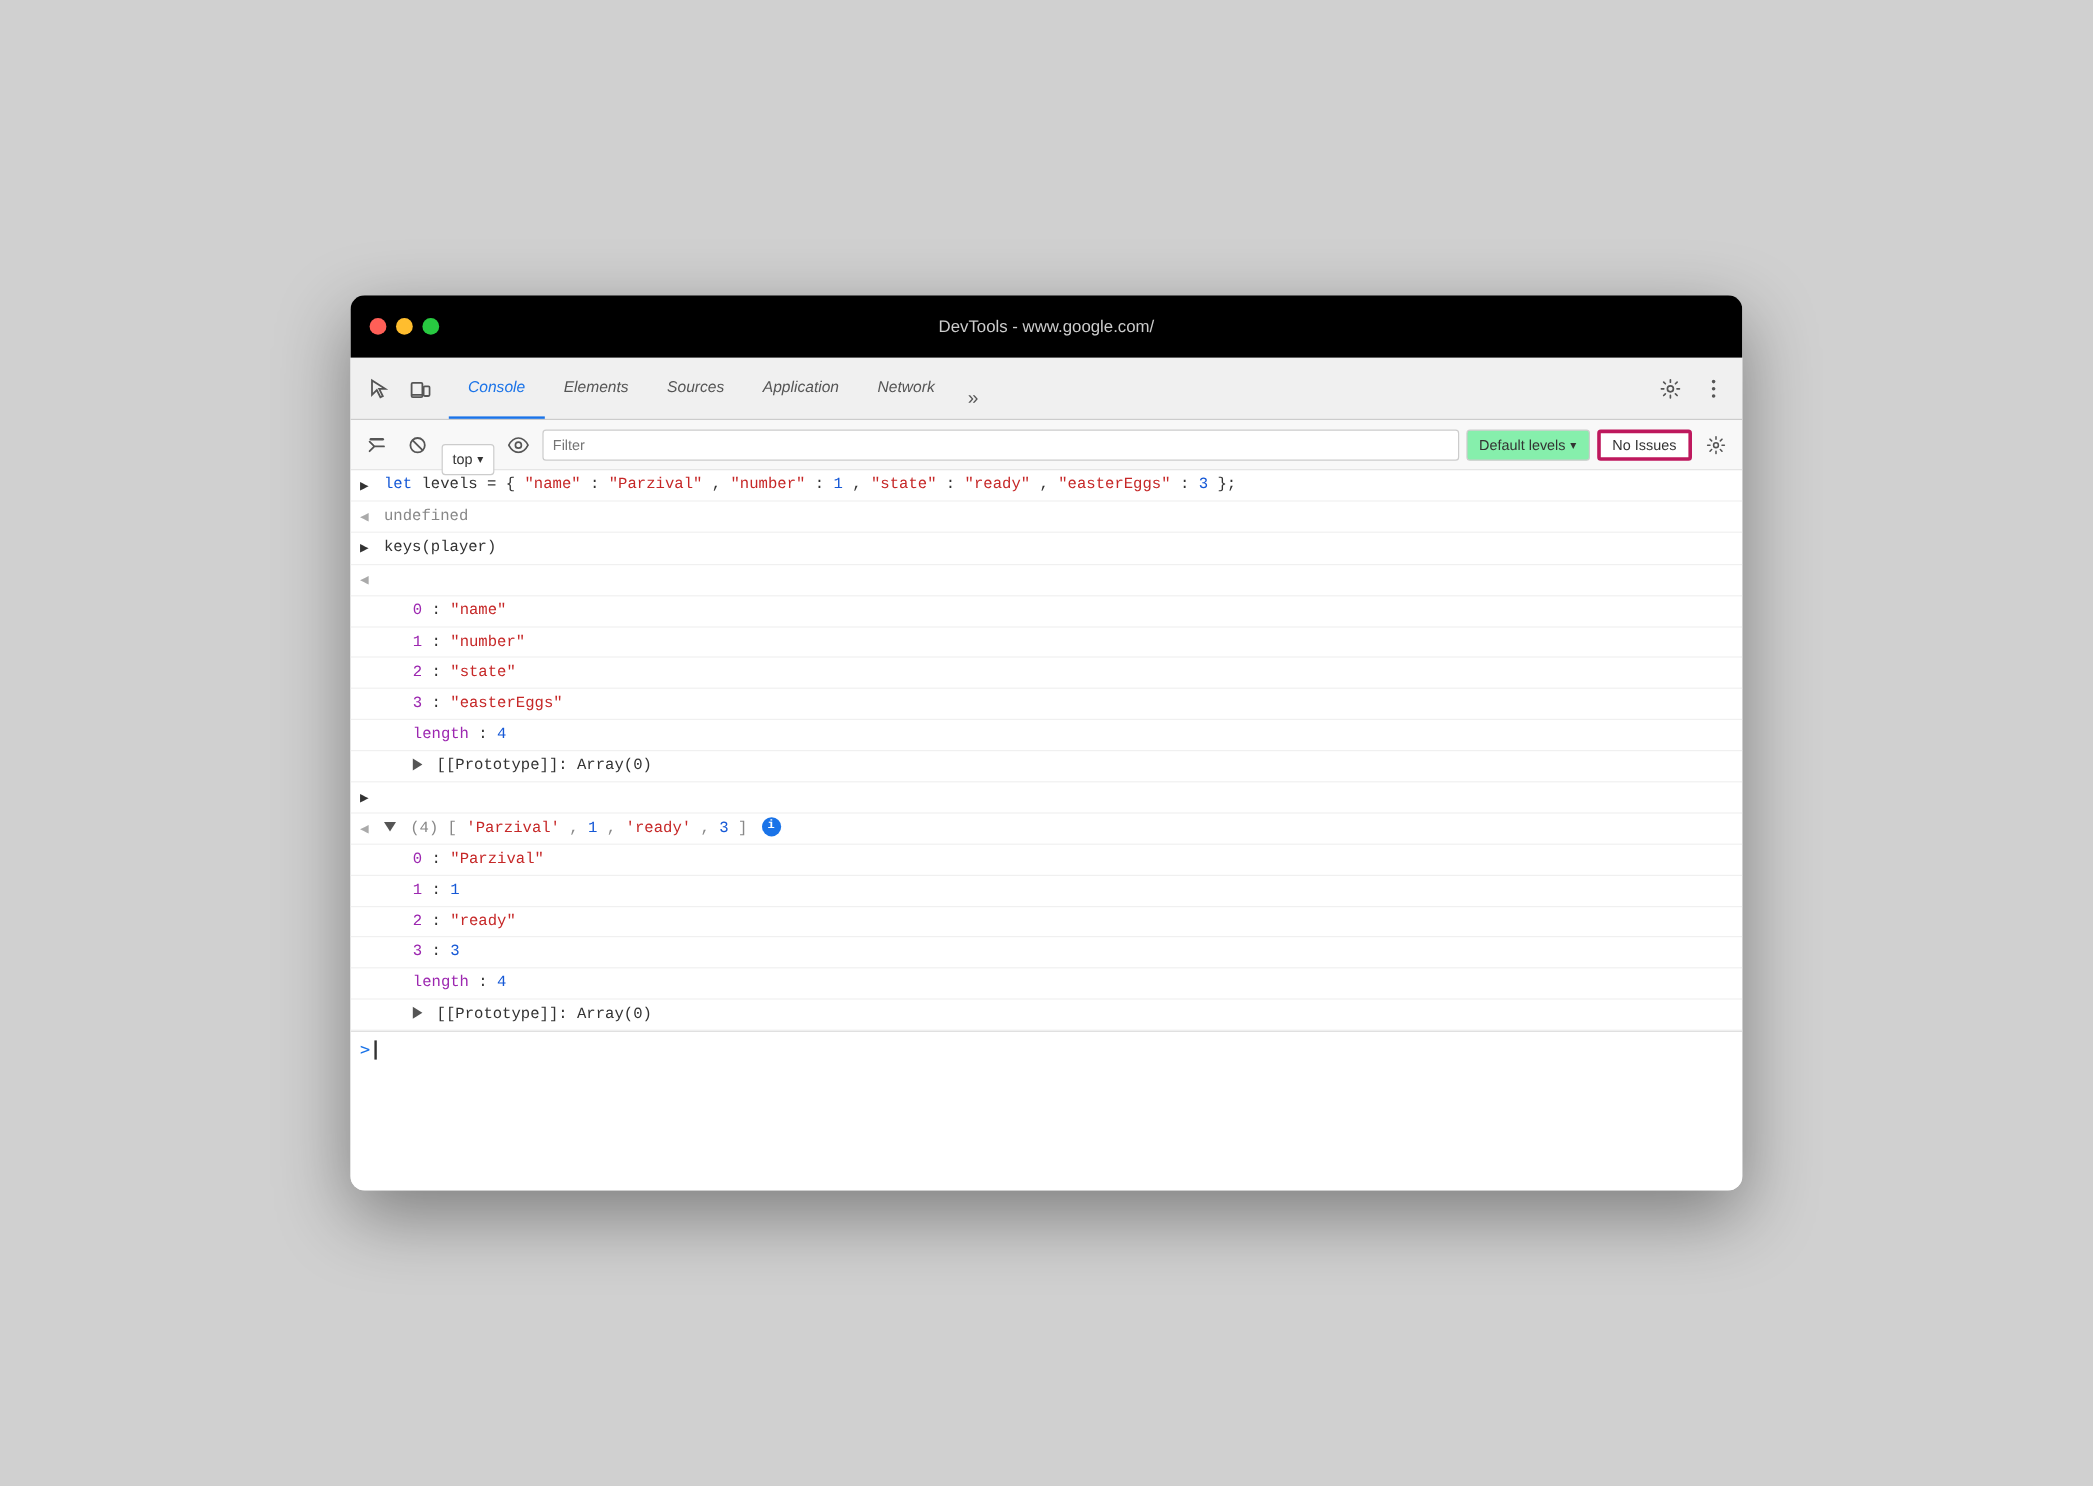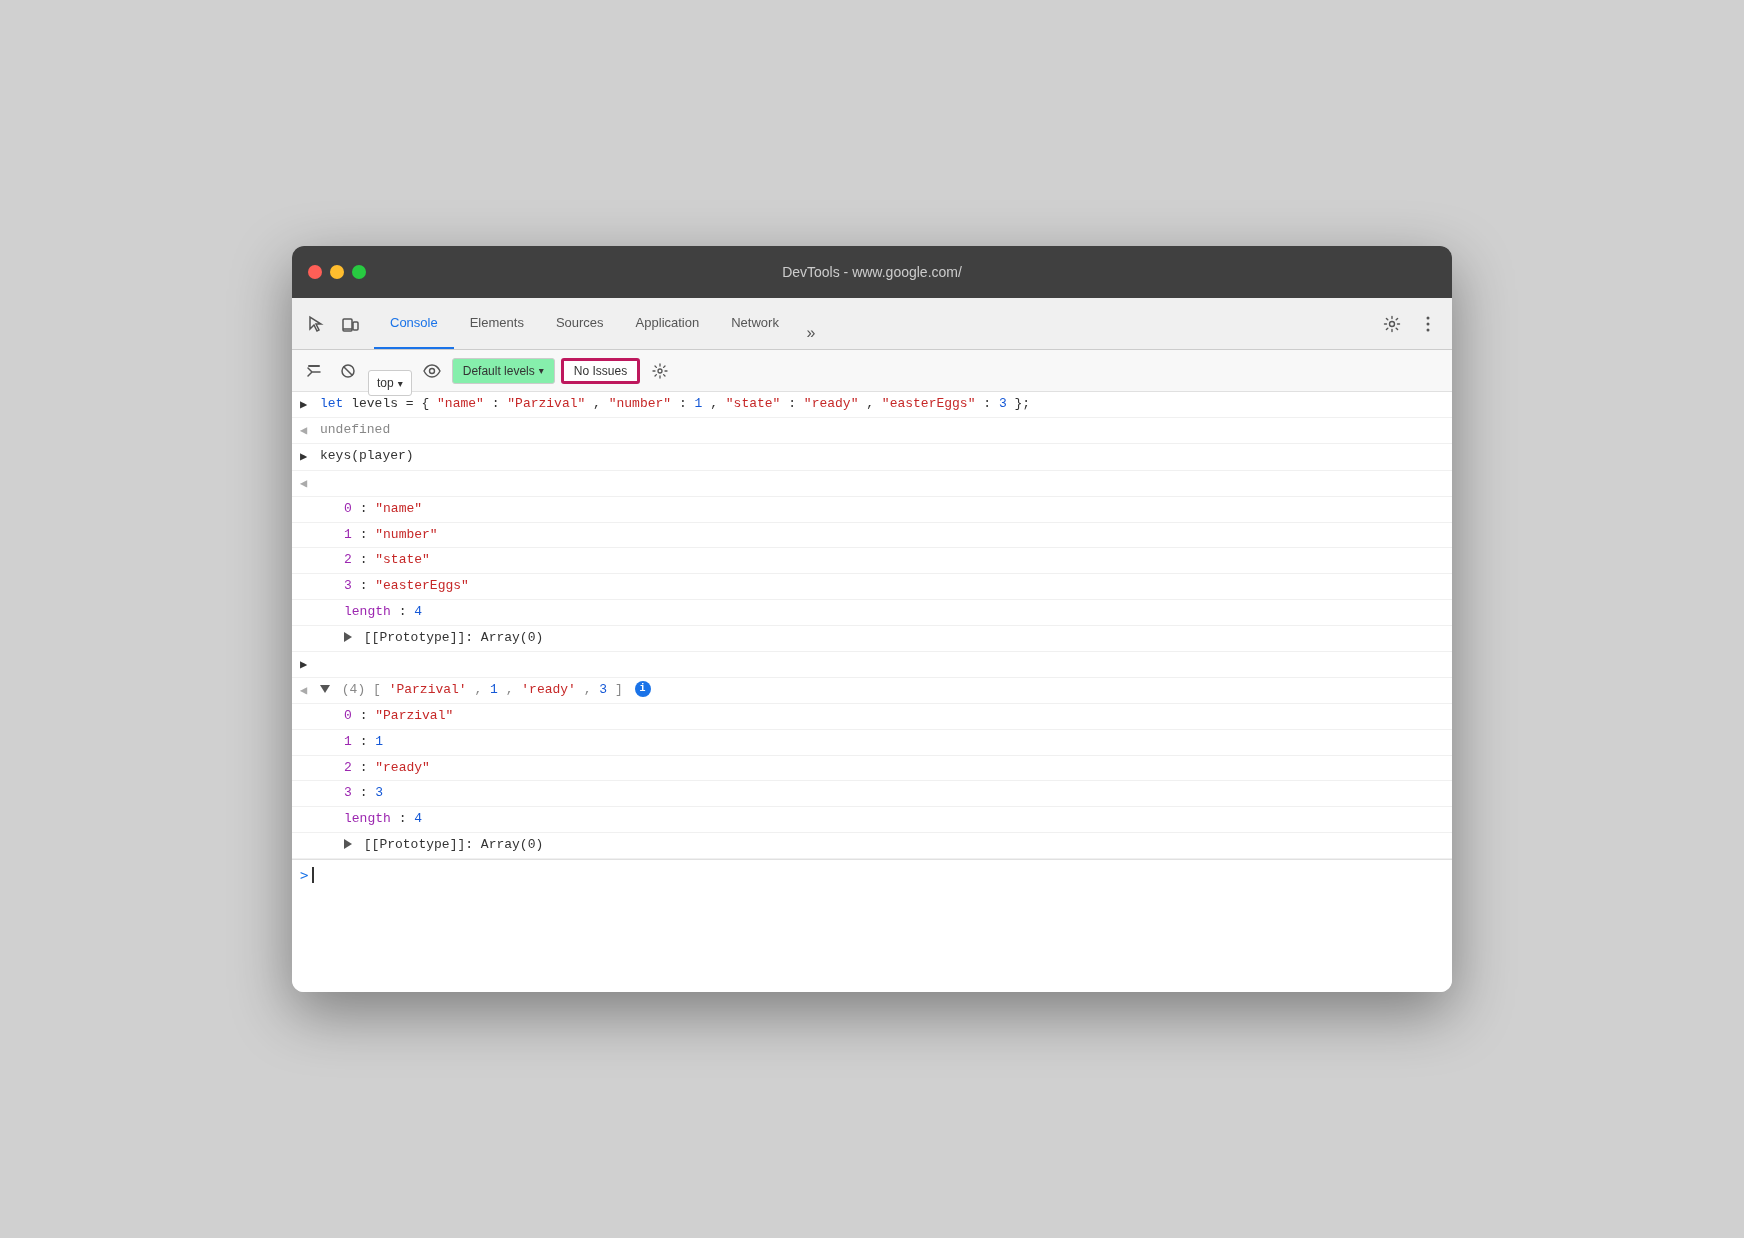--- a/index.html
+++ b/index.html
@@ -12,21 +12,21 @@
       font-family: -apple-system, BlinkMacSystemFont, 'Segoe UI', sans-serif;
     }
     .window {
       width: 1160px;
       background: #f5f5f5;
       border-radius: 12px;
       box-shadow: 0 20px 60px rgba(0,0,0,0.4);
       overflow: hidden;
     }
     .titlebar {
-      background: #404040;
+      background: #000000;
       height: 52px;
       display: flex;
       align-items: center;
       justify-content: center;
       position: relative;
       padding: 0 16px;
     }
     .titlebar-buttons {
       position: absolute;
       left: 16px;
@@ -84,20 +84,21 @@
     .tab {
       padding: 0 16px;
       height: 52px;
       display: flex;
       align-items: center;
       font-size: 13px;
       color: #555;
       cursor: pointer;
       border-bottom: 2px solid transparent;
       white-space: nowrap;
+      font-style: italic;
     }
     .tab.active {
       color: #1a73e8;
       border-bottom: 2px solid #1a73e8;
     }
     .toolbar-right {
       display: flex;
       align-items: center;
       gap: 4px;
       margin-left: auto;
@@ -403,20 +404,21 @@
       <span style="font-size:10px;">▾</span>
     </button>
 
     <button class="eye-btn">
       <svg width="18" height="14" viewBox="0 0 18 14">
         <path d="M1 7C3 3 6 1 9 1s6 2 8 6c-2 4-5 6-8 6S3 11 1 7z" stroke="#555" stroke-width="1.4" fill="none"></path>
         <circle cx="9" cy="7" r="2.5" stroke="#555" stroke-width="1.4" fill="none"></circle>
       </svg>
     </button>
 
+    <input class="filter-input" type="text" placeholder="Filter" style="">
 
     <button class="levels-btn">
       <span>Default levels</span>
       <span style="font-size:10px;">▾</span>
     </button>
 
     <button class="issues-btn">
       <span>No Issues</span>
     </button>
 

